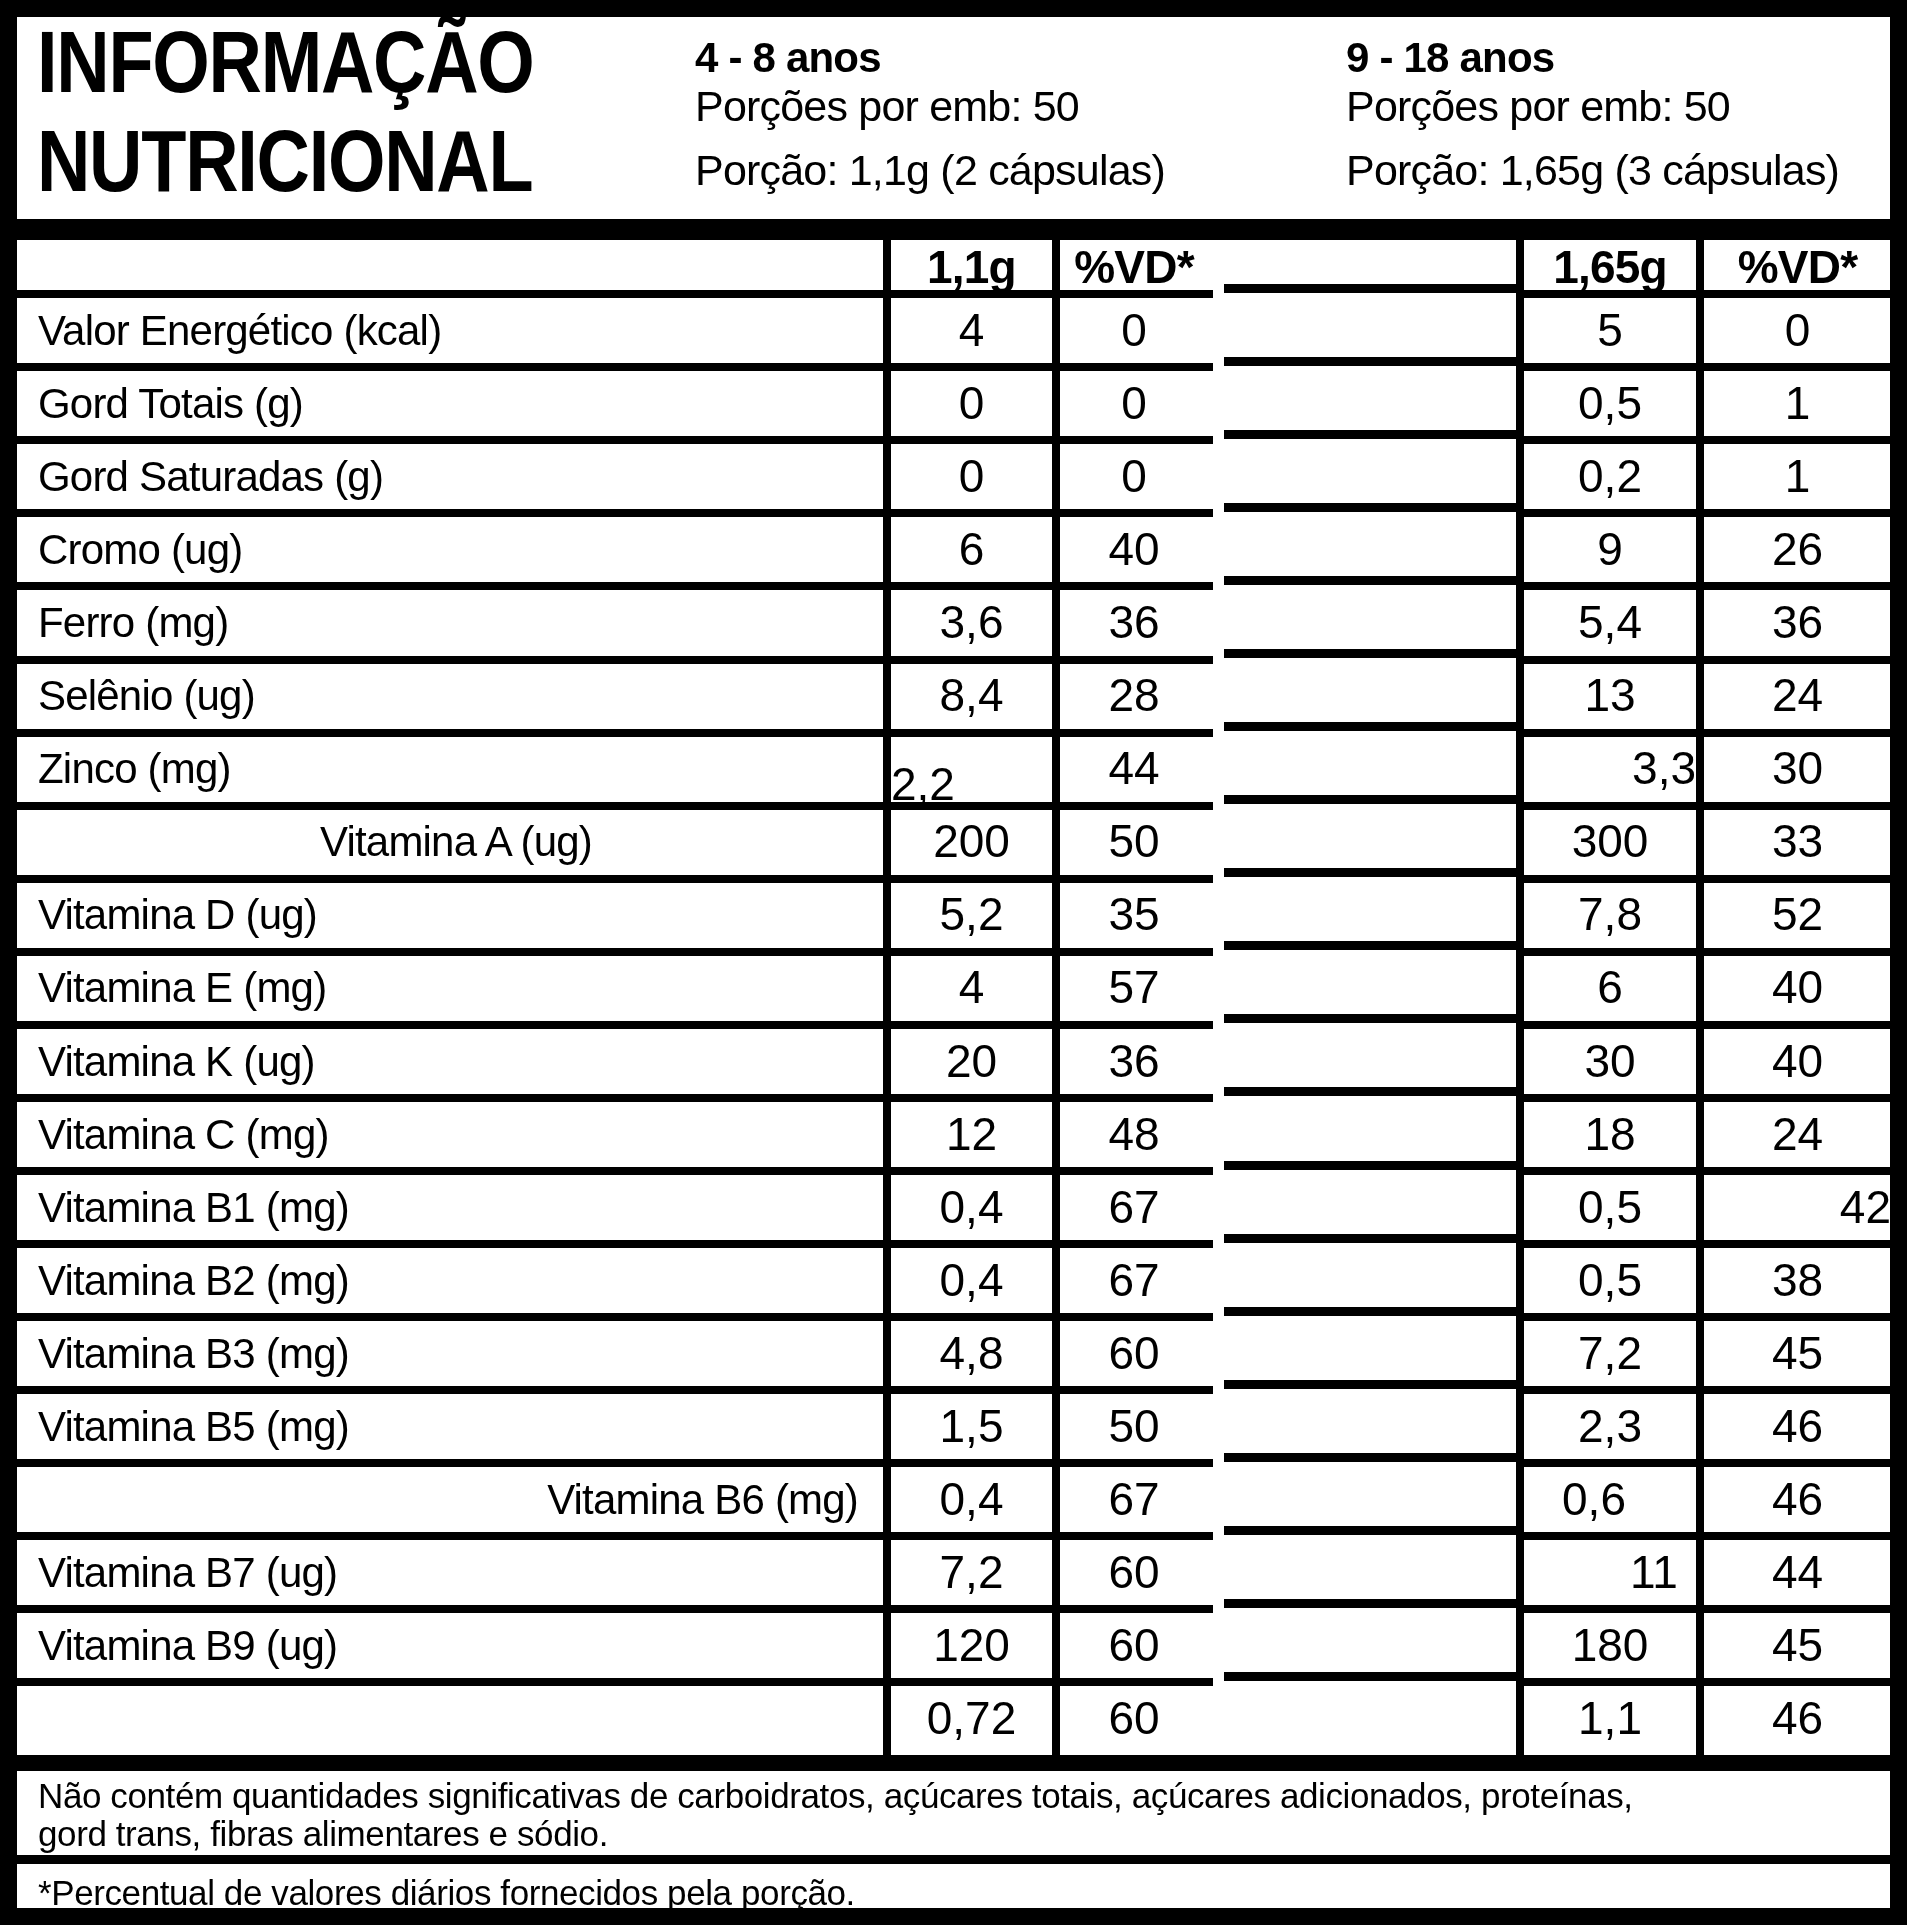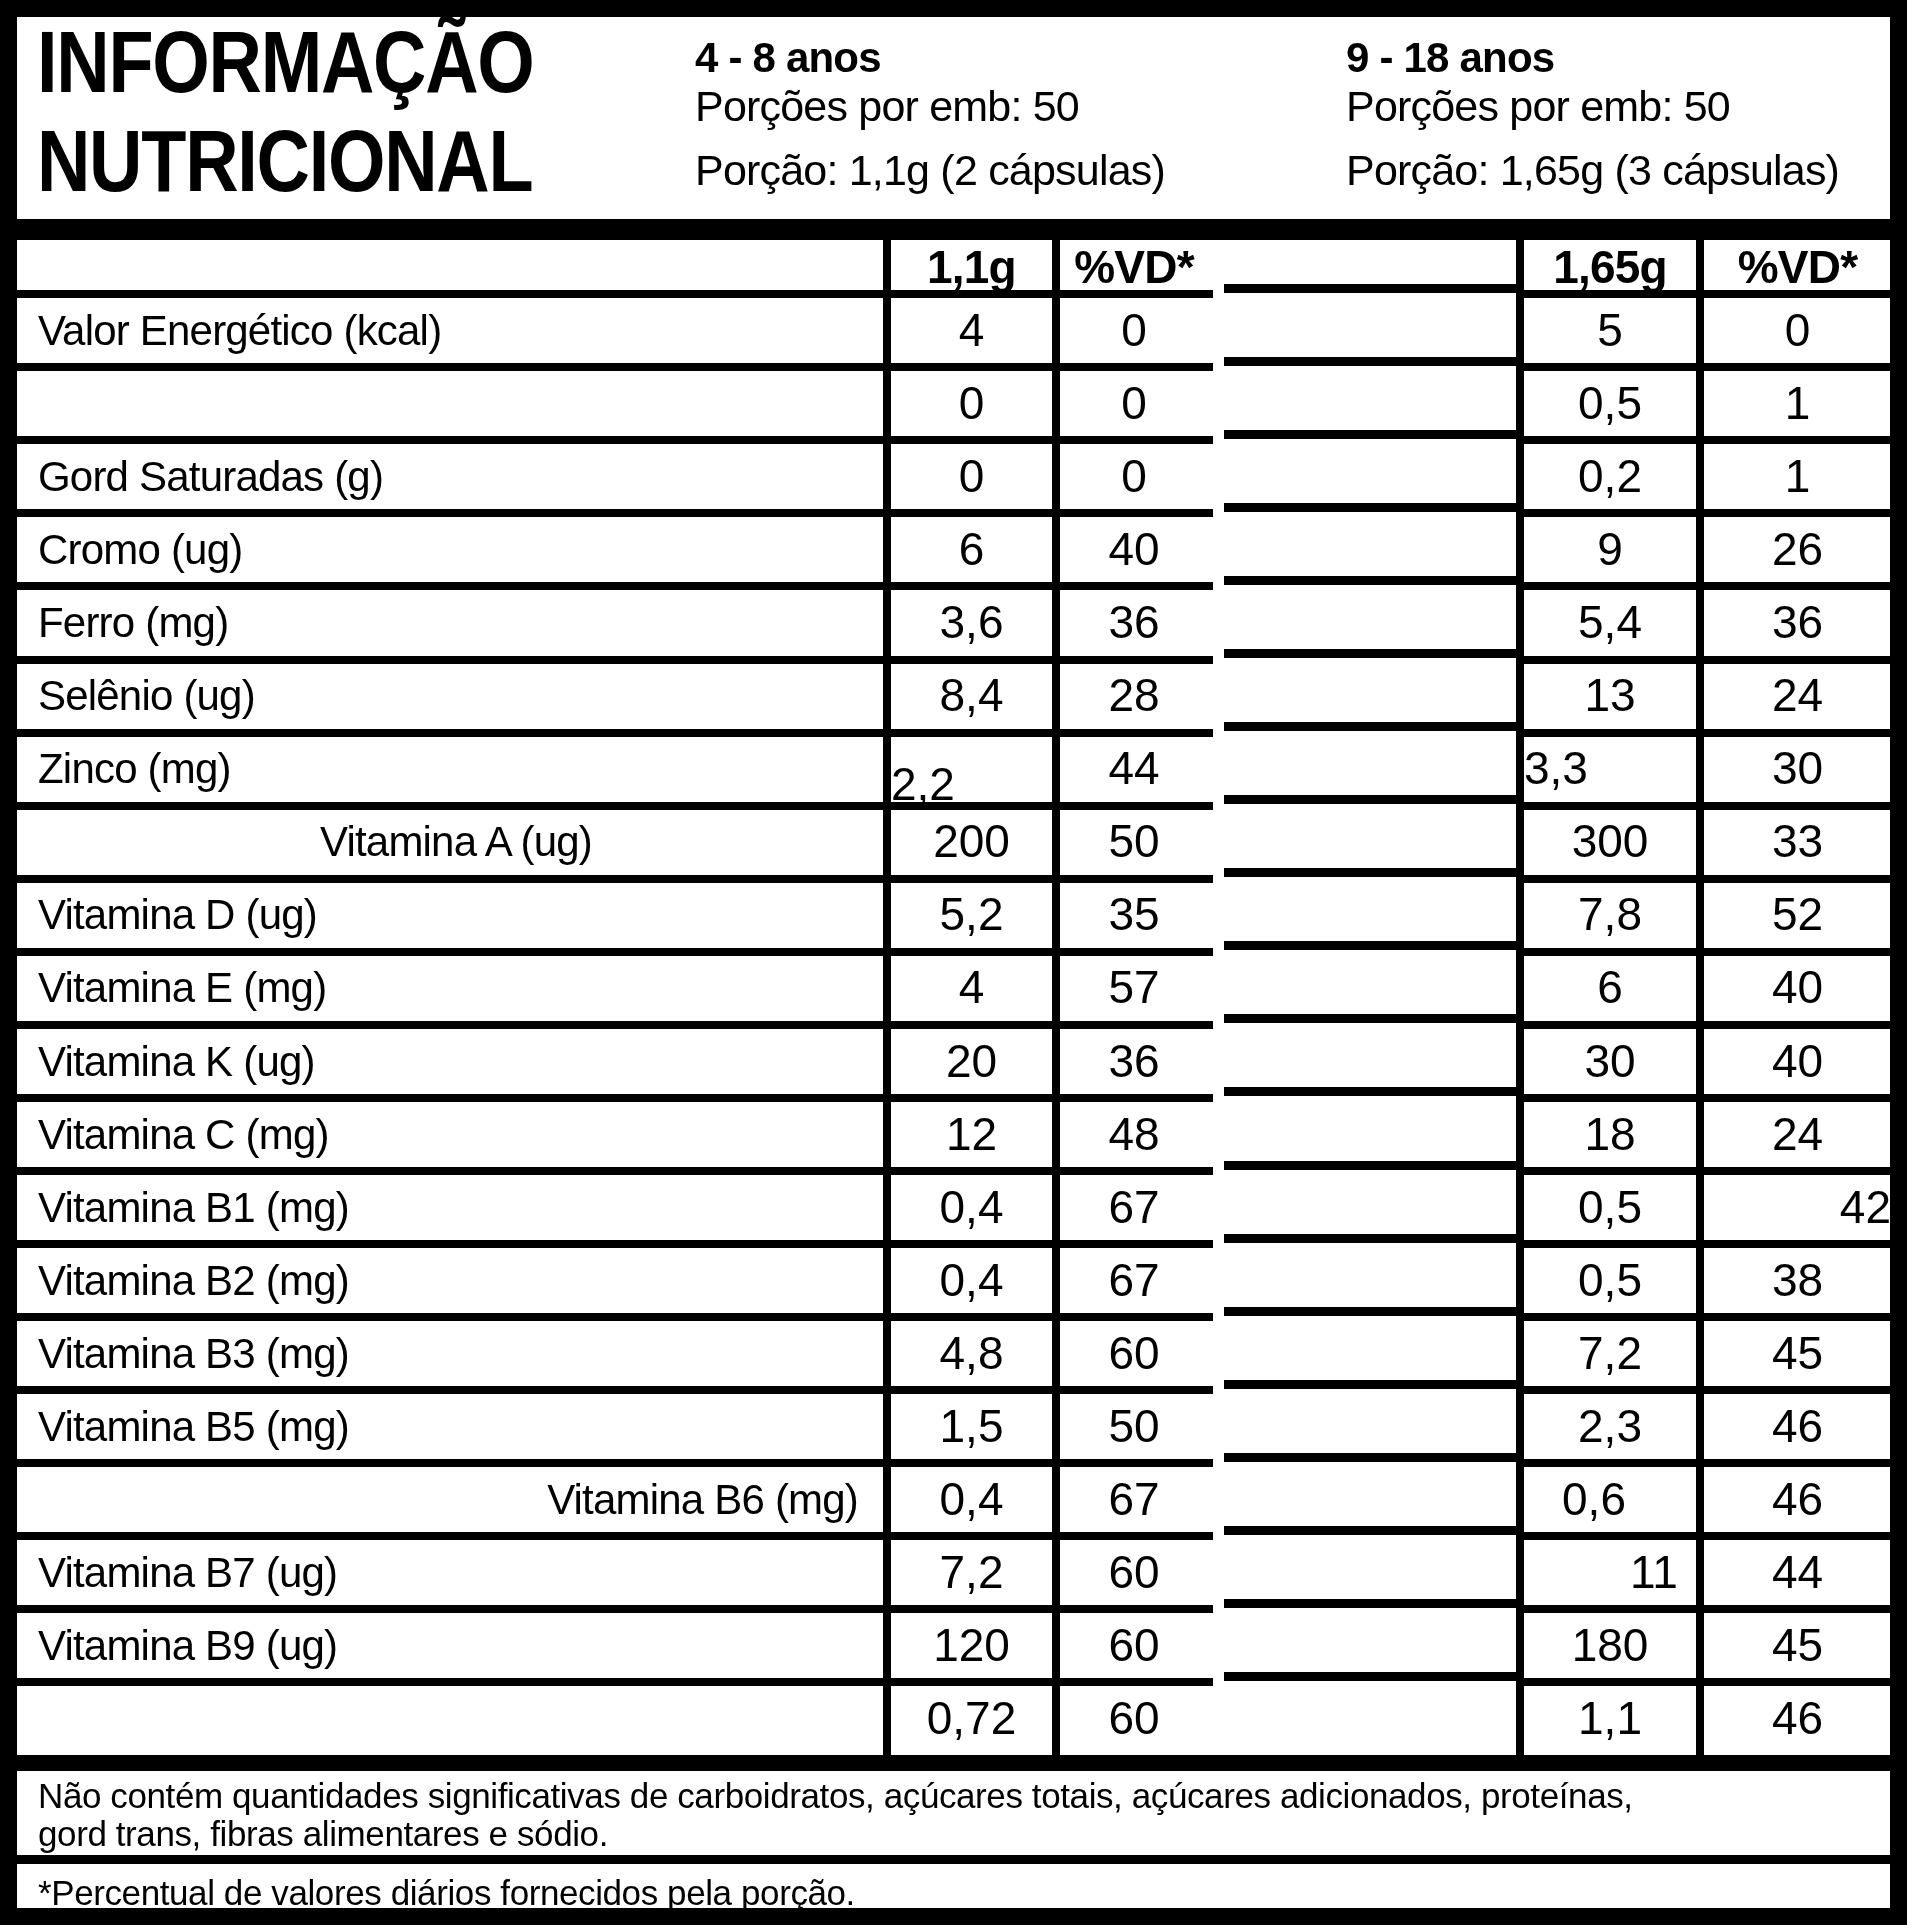--- a/index.html
+++ b/index.html
@@ -67,20 +67,21 @@
 
   <div id="rows" class="abs" style="left:0;top:0;">
       <div class="abs" style="left: 0px; top: 277px; width: 1873px; height: 73px;">
         <div class="abs row-label" style="left: 21px; width: 836px; top: 0px; height: 73px; line-height: 73px; text-align: left;">Valor Energético (kcal)</div>
         <div class="abs num" style="left: 874px; width: 161px; top: 0px; height: 73px; line-height: 73px; text-align: center;">4</div>
         <div class="abs num" style="left: 1042px; width: 150px; top: 0px; height: 73px; line-height: 73px; text-align: center;">0</div>
         <div class="abs num" style="left: 1507px; width: 172px; top: 0px; height: 73px; line-height: 73px; text-align: center;">5</div>
         <div class="abs num" style="left: 1687px; width: 187px; top: 0px; height: 73px; line-height: 73px; text-align: center;">0</div>
       </div>
       <div class="abs" style="left: 0px; top: 350px; width: 1873px; height: 73px;">
+        <div class="abs row-label" style="left: 21px; width: 836px; top: 0px; height: 73px; line-height: 73px; text-align: left;">Gord Totais (g)</div>
         <div class="abs num" style="left: 874px; width: 161px; top: 0px; height: 73px; line-height: 73px; text-align: center;">0</div>
         <div class="abs num" style="left: 1042px; width: 150px; top: 0px; height: 73px; line-height: 73px; text-align: center;">0</div>
         <div class="abs num" style="left: 1507px; width: 172px; top: 0px; height: 73px; line-height: 73px; text-align: center;">0,5</div>
         <div class="abs num" style="left: 1687px; width: 187px; top: 0px; height: 73px; line-height: 73px; text-align: center;">1</div>
       </div>
       <div class="abs" style="left: 0px; top: 423px; width: 1873px; height: 73px;">
         <div class="abs row-label" style="left: 21px; width: 836px; top: 0px; height: 73px; line-height: 73px; text-align: left;">Gord Saturadas (g)</div>
         <div class="abs num" style="left: 874px; width: 161px; top: 0px; height: 73px; line-height: 73px; text-align: center;">0</div>
         <div class="abs num" style="left: 1042px; width: 150px; top: 0px; height: 73px; line-height: 73px; text-align: center;">0</div>
         <div class="abs num" style="left: 1507px; width: 172px; top: 0px; height: 73px; line-height: 73px; text-align: center;">0,2</div>
@@ -104,21 +105,21 @@
         <div class="abs row-label" style="left: 21px; width: 836px; top: 0px; height: 73px; line-height: 73px; text-align: left;">Selênio (ug)</div>
         <div class="abs num" style="left: 874px; width: 161px; top: 0px; height: 73px; line-height: 73px; text-align: center;">8,4</div>
         <div class="abs num" style="left: 1042px; width: 150px; top: 0px; height: 73px; line-height: 73px; text-align: center;">28</div>
         <div class="abs num" style="left: 1507px; width: 172px; top: 0px; height: 73px; line-height: 73px; text-align: center;">13</div>
         <div class="abs num" style="left: 1687px; width: 187px; top: 0px; height: 73px; line-height: 73px; text-align: center;">24</div>
       </div>
       <div class="abs" style="left: 0px; top: 715px; width: 1873px; height: 73px;">
         <div class="abs row-label" style="left: 21px; width: 836px; top: 0px; height: 73px; line-height: 73px; text-align: left;">Zinco (mg)</div>
         <div class="abs num" style="left: 874px; width: 149px; top: 16px; height: 73px; line-height: 73px; text-align: left;">2,2</div>
         <div class="abs num" style="left: 1042px; width: 150px; top: 0px; height: 73px; line-height: 73px; text-align: center;">44</div>
-        <div class="abs num" style="left: 1507px; width: 172px; top: 0px; height: 73px; line-height: 73px; text-align: left;">3,3</div>
+        <div class="abs num" style="left: 1507px; width: 172px; top: 0px; height: 73px; line-height: 73px; text-align: right;">3,3</div>
         <div class="abs num" style="left: 1687px; width: 187px; top: 0px; height: 73px; line-height: 73px; text-align: center;">30</div>
       </div>
       <div class="abs" style="left: 0px; top: 788px; width: 1873px; height: 73px;">
         <div class="abs row-label" style="left: 21px; width: 836px; top: 0px; height: 73px; line-height: 73px; text-align: center;">Vitamina A (ug)</div>
         <div class="abs num" style="left: 874px; width: 161px; top: 0px; height: 73px; line-height: 73px; text-align: center;">200</div>
         <div class="abs num" style="left: 1042px; width: 150px; top: 0px; height: 73px; line-height: 73px; text-align: center;">50</div>
         <div class="abs num" style="left: 1507px; width: 172px; top: 0px; height: 73px; line-height: 73px; text-align: center;">300</div>
         <div class="abs num" style="left: 1687px; width: 187px; top: 0px; height: 73px; line-height: 73px; text-align: center;">33</div>
       </div>
       <div class="abs" style="left: 0px; top: 861px; width: 1873px; height: 73px;">

